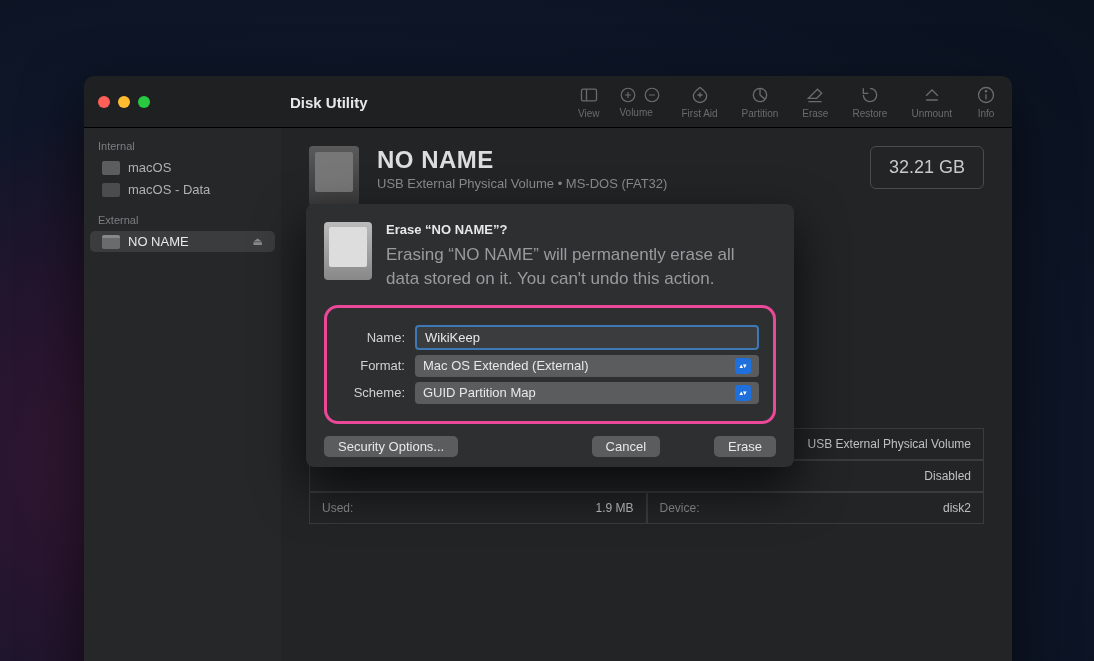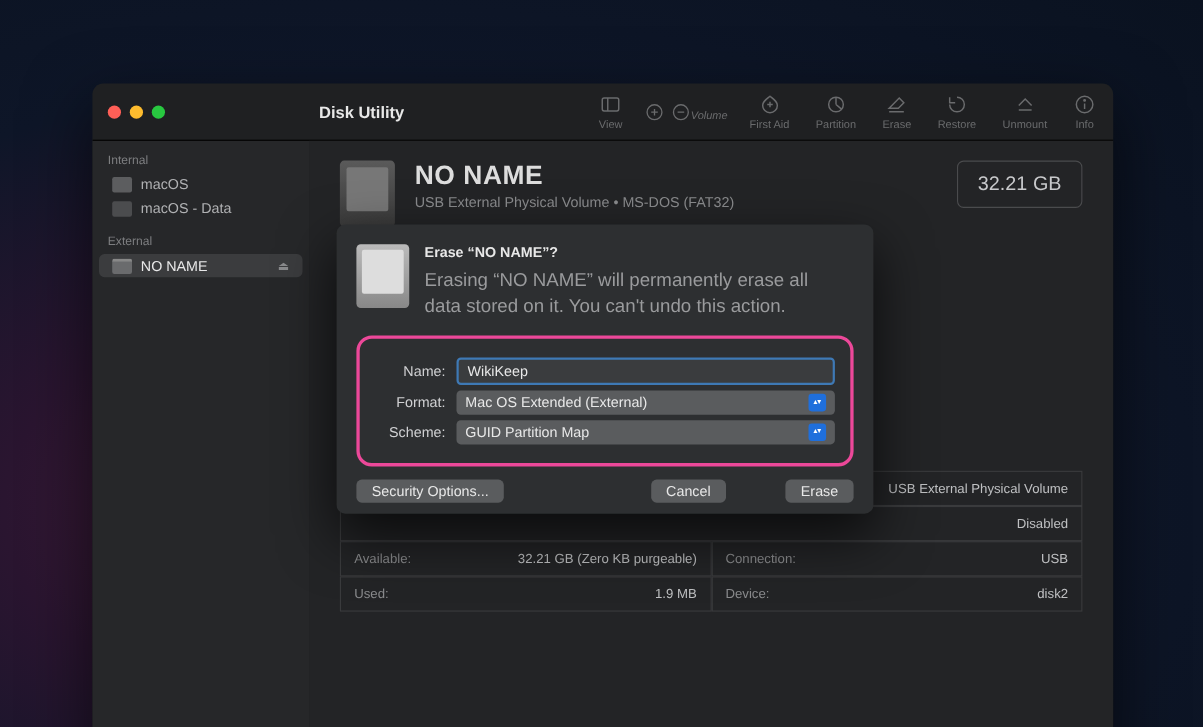--- a/index.html
+++ b/index.html
@@ -82,21 +82,21 @@
     <div class="app-title">Disk Utility</div>
     <div class="toolbar">
       <div class="tool-item">
         <svg viewBox="0 0 24 24" fill="none" stroke="currentColor" stroke-width="1.6">
             <rect x="3" y="5" width="18" height="14" rx="2"></rect>
             <line x1="9" y1="5" x2="9" y2="19"></line>
           </svg>
         <span class="lbl">View</span>
       </div>
       <div class="tool-group">
-        <div style="display:flex;flex-direction:row;align-items:flex-end;color:#6a6b6d;padding:0 4px;font-style:italic;">
+        <div style="display:flex;flex-direction:column;align-items:flex-start;color:#6a6b6d;padding:0 4px;">
           <div style="display:flex;gap:6px">
             <svg width="18" height="18" viewBox="0 0 24 24" fill="none" stroke="currentColor" stroke-width="1.6">
                 <circle cx="12" cy="12" r="9"></circle>
                 <line x1="12" y1="8" x2="12" y2="16"></line>
                 <line x1="8" y1="12" x2="16" y2="12"></line>
               </svg>
             <svg width="18" height="18" viewBox="0 0 24 24" fill="none" stroke="currentColor" stroke-width="1.6">
                 <circle cx="12" cy="12" r="9"></circle>
                 <line x1="8" y1="12" x2="16" y2="12"></line>
               </svg>
@@ -189,30 +189,20 @@
           </div>
         </div>
         <div class="info-row">
           <div class="info-cell">
             <span></span>
             <span class="val">Disabled</span>
           </div>
         </div>
         <div class="info-row">
           <div class="info-cell">
-            <span>Available:</span>
-            <span class="val">32.21 GB (Zero KB purgeable)</span>
-          </div>
-          <div class="info-cell">
-            <span>Connection:</span>
-            <span class="val">USB</span>
-          </div>
-        </div>
-        <div class="info-row">
-          <div class="info-cell">
             <span>Used:</span>
             <span class="val">1.9 MB</span>
           </div>
           <div class="info-cell">
             <span>Device:</span>
             <span class="val">disk2</span>
           </div>
         </div>
       </div>
     </div>

